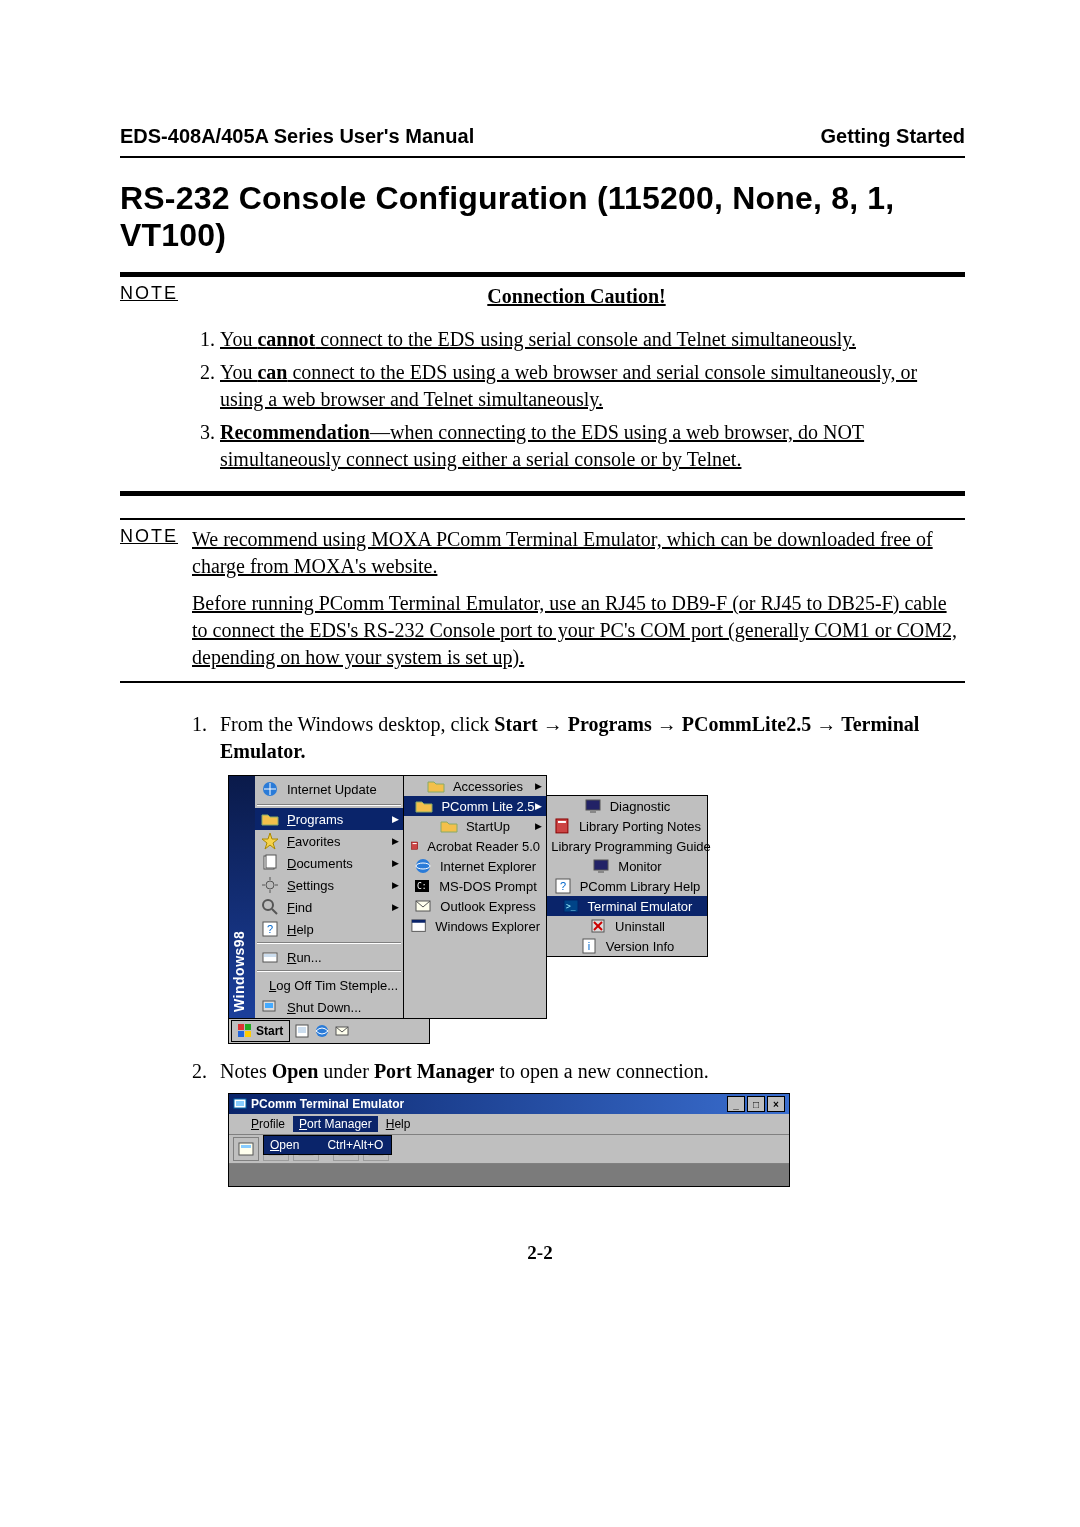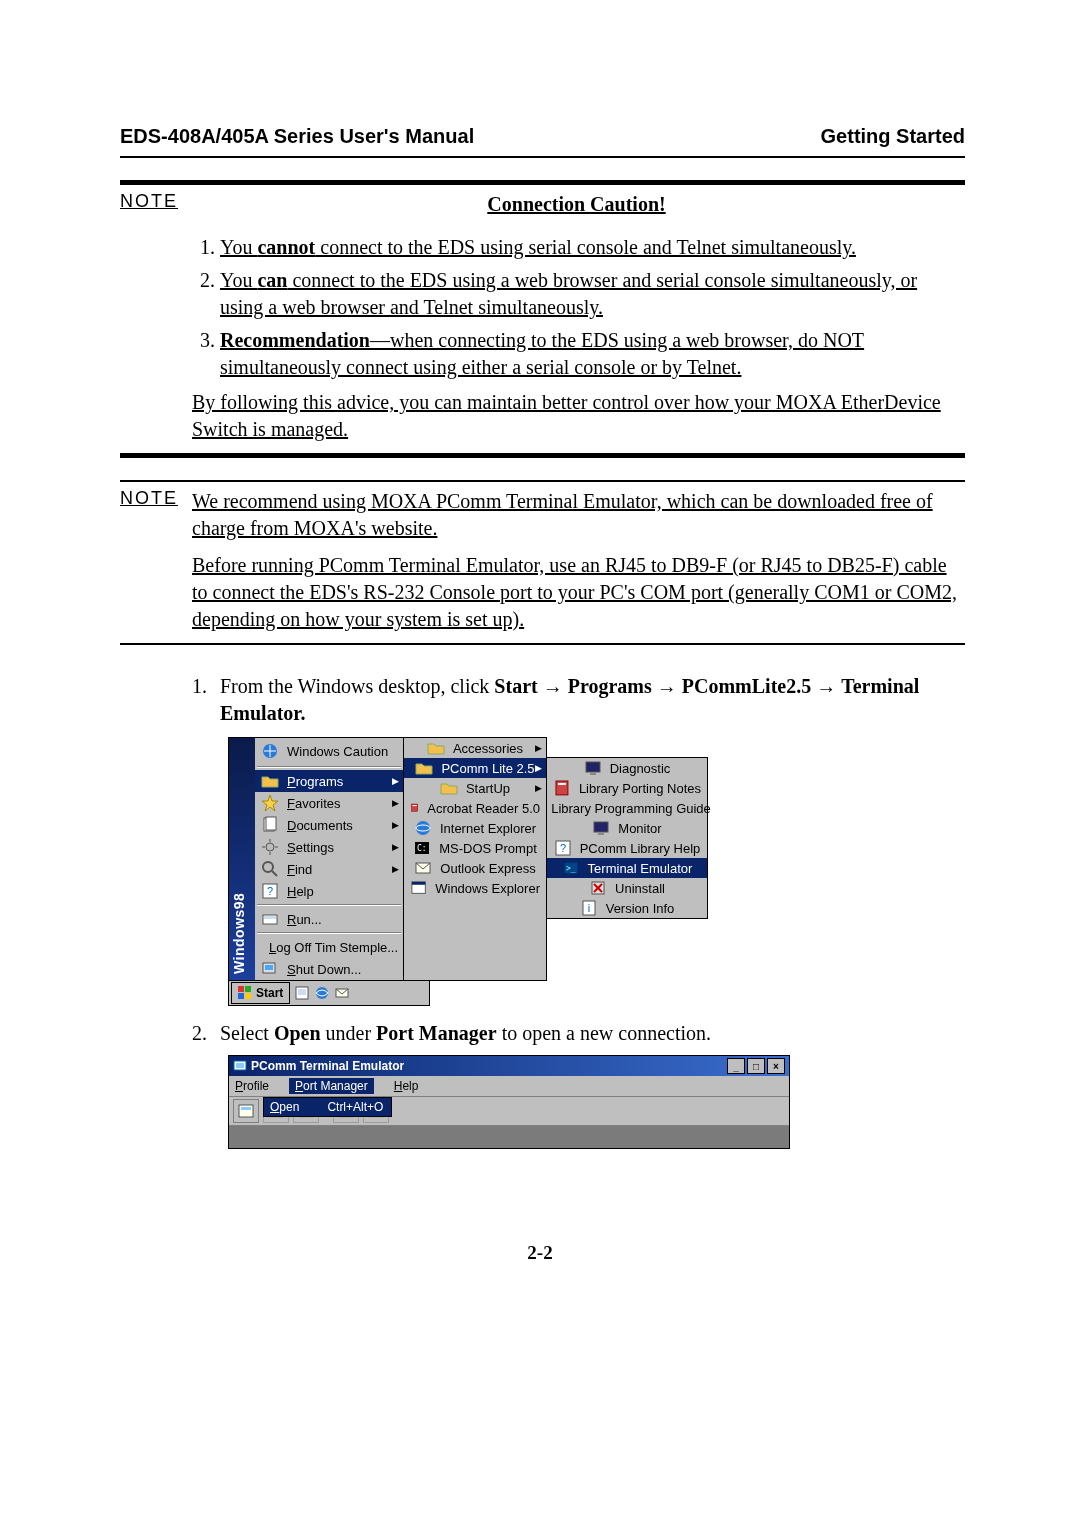--- a/index.html
+++ b/index.html
@@ -219,24 +219,24 @@
   .winbtns { display: flex; gap: 2px; }
   .winbtn {
     width: 16px; height: 14px;
     background: #bfbfbf; border: 1px solid #000;
     display: flex; align-items: center; justify-content: center;
     font-size: 10px; font-weight: 700; font-family: Arial;
     color: #000;
   }
   .menubar {
     display: flex; align-items: center;
-    height: 20px; padding: 0 0;
+    height: 20px; padding: 0 16px;
     background: #bfbfbf;
     border-bottom: 1px solid #808080;
-    gap: 14px;
+    gap: 2px;
   }
   .menubar .mlabel { padding: 1px 6px; }
   .menubar .mlabel.sel { background: #0a246a; color: #fff; }
   .menubar .mlabel .ul { text-decoration: underline; }
 
   .toolbar-row { position: relative; height: 28px; border-bottom: 1px solid #808080; }
   .toolbar {
     display: flex; align-items: center;
     height: 28px; padding: 0 4px; gap: 4px;
   }
@@ -280,39 +280,39 @@
 <body>
 
 <div class="page">
 
   <div class="runhead">
     <span>EDS-408A/405A Series User's Manual</span>
     <span>Getting Started</span>
   </div>
   <hr class="runrule">
 
+  <h1 class="title">RS-232 Console Configuration (115200, None, 8, 1, VT100)</h1>
 
   <div class="notebox">
     <hr class="nb-thick">
     <div class="nb-row">
       <div class="nb-label">NOTE</div>
       <div class="nb-body">
         <div class="caution-title">Connection Caution!</div>
         <ol class="cautions">
           <li>
             <span>You </span><b>cannot</b><span> connect to the EDS using serial console and Telnet simultaneously.</span>
           </li>
           <li>
             <span>You </span><b>can</b><span> connect to the EDS using a web browser and serial console simultaneously, or using a web browser and Telnet simultaneously.</span>
           </li>
           <li>
             <b>Recommendation</b><span>—</span><span>when connecting to the EDS using a web browser, do NOT simultaneously connect using either a serial console or by Telnet.</span>
           </li>
         </ol>
-        <p>By following this advice, you can maintain better control over how your MOXA EtherDevice Switch is managed.</p>
       </div>
     </div>
     <hr class="nb-thick">
   </div>
 
   <div class="notebox" style="margin-top:10px;">
     <hr class="nb-thin">
     <div class="nb-row">
       <div class="nb-label">NOTE</div>
       <div class="nb-body">
@@ -339,21 +339,21 @@
           <span class="w98"><b>Windows</b><span>98</span></span>
         </div>
         <div class="startmenu" id="startmenu-root">
             <div class="sm-item tall">
               <span class="ico">
                 <svg viewBox="0 0 18 18">
                   <circle cx="9" cy="9" r="7" fill="#2a7bd8"></circle>
                   <path d="M3 9h12M9 3v12" stroke="#fff"></path>
                 </svg>
               </span>
-              <span>Windows Caution</span>
+              <span>Internet Update</span>
             </div>
             <div class="sm-sep"></div>
             <div class="sm-item sel">
               <span class="ico">
                 <svg viewBox="0 0 18 18">
                   <path d="M1 5h6l2 2h8v8H1z" fill="#f3c04b" stroke="#8a6"></path>
                 </svg>
               </span>
               <span><span class="ul">P</span>rograms</span>
               <span class="arrow">▶</span>
@@ -622,21 +622,21 @@
             <path d="M2 4 L8 9 L14 4" fill="none" stroke="#555"></path>
           </svg>
         </span>
     </div>
   </div>
 
   <div class="steps">
     <div class="step">
       <div class="step-num">2.</div>
       <div class="step-text">
-        <span>Select </span><b>Open</b><span> under </span><b>Port Manager</b><span> to open a new connection.</span>
+        <span>Notes </span><b>Open</b><span> under </span><b>Port Manager</b><span> to open a new connection.</span>
       </div>
     </div>
   </div>
 
   <div class="shot2">
     <div class="titlebar">
       <span class="appico">
         <svg viewBox="0 0 14 14">
             <rect x="1" y="2" width="12" height="9" fill="#fff" stroke="#06a"></rect>
             <rect x="3" y="4" width="8" height="5" fill="#8cf"></rect>

